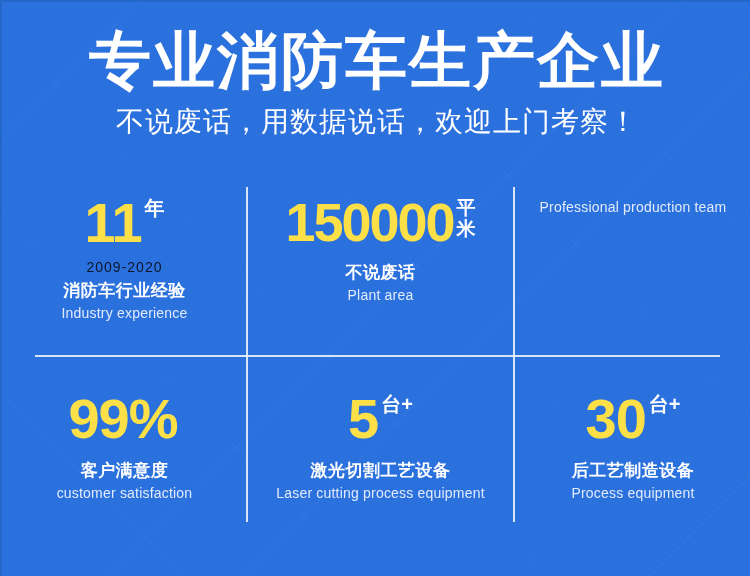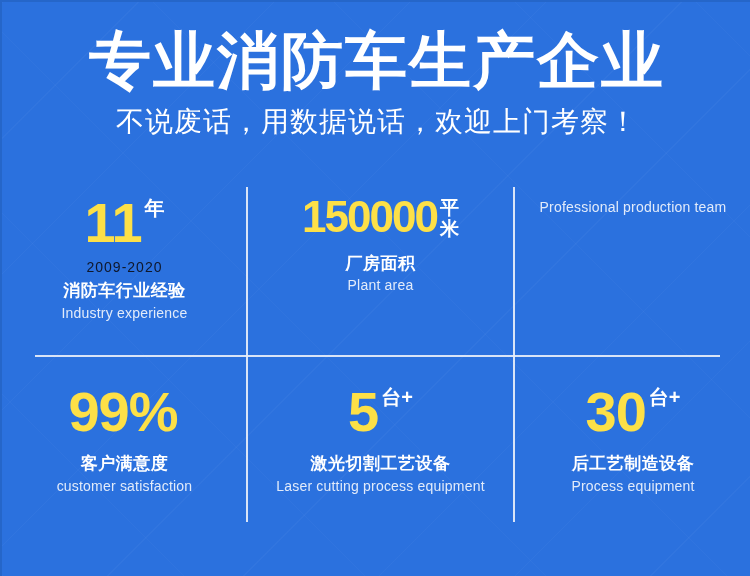--- a/index.html
+++ b/index.html
@@ -108,37 +108,37 @@
     grid-template-rows: 179px 176px;
   }
   .cell {
     display: flex;
     flex-direction: column;
     align-items: center;
     justify-content: flex-start;
     padding-top: 18px;
     box-sizing: border-box;
   }
-  .cell.row2 { padding-top: 28px; }
+  .cell.row2 { padding-top: 35px; }
 
   .value-line {
     display: flex;
     align-items: flex-start;
     justify-content: center;
     line-height: 1;
   }
   .value-num {
     color: #fde047;
     font-size: 56px;
     font-weight: 700;
     line-height: 1;
     letter-spacing: -1px;
   }
   .value-num.big {
-    font-size: 44px;
+    font-size: 54px;
     letter-spacing: -2px;
   }
   .unit {
     color: #ffffff;
     font-size: 20px;
     font-weight: 700;
     line-height: 1.05;
     margin-left: 3px;
     margin-top: 3px;
     white-space: nowrap;
@@ -208,21 +208,21 @@
     </div>
 
     <div class="cell">
       <div class="value-line">
         <span class="value-num big">150000</span>
         <span class="unit stacked">
           <span>平</span>
           <span>米</span>
         </span>
       </div>
-      <div class="label-cn gap-top">厂房面积</div>
+      <div class="label-cn gap-top">不说废话</div>
       <div class="label-en">Plant area</div>
     </div>
 
     <div class="cell">
       <div class="label-en">Professional production team</div>
     </div>
 
     <div class="cell row2">
       <div class="value-line">
         <span class="value-num">99%</span>

